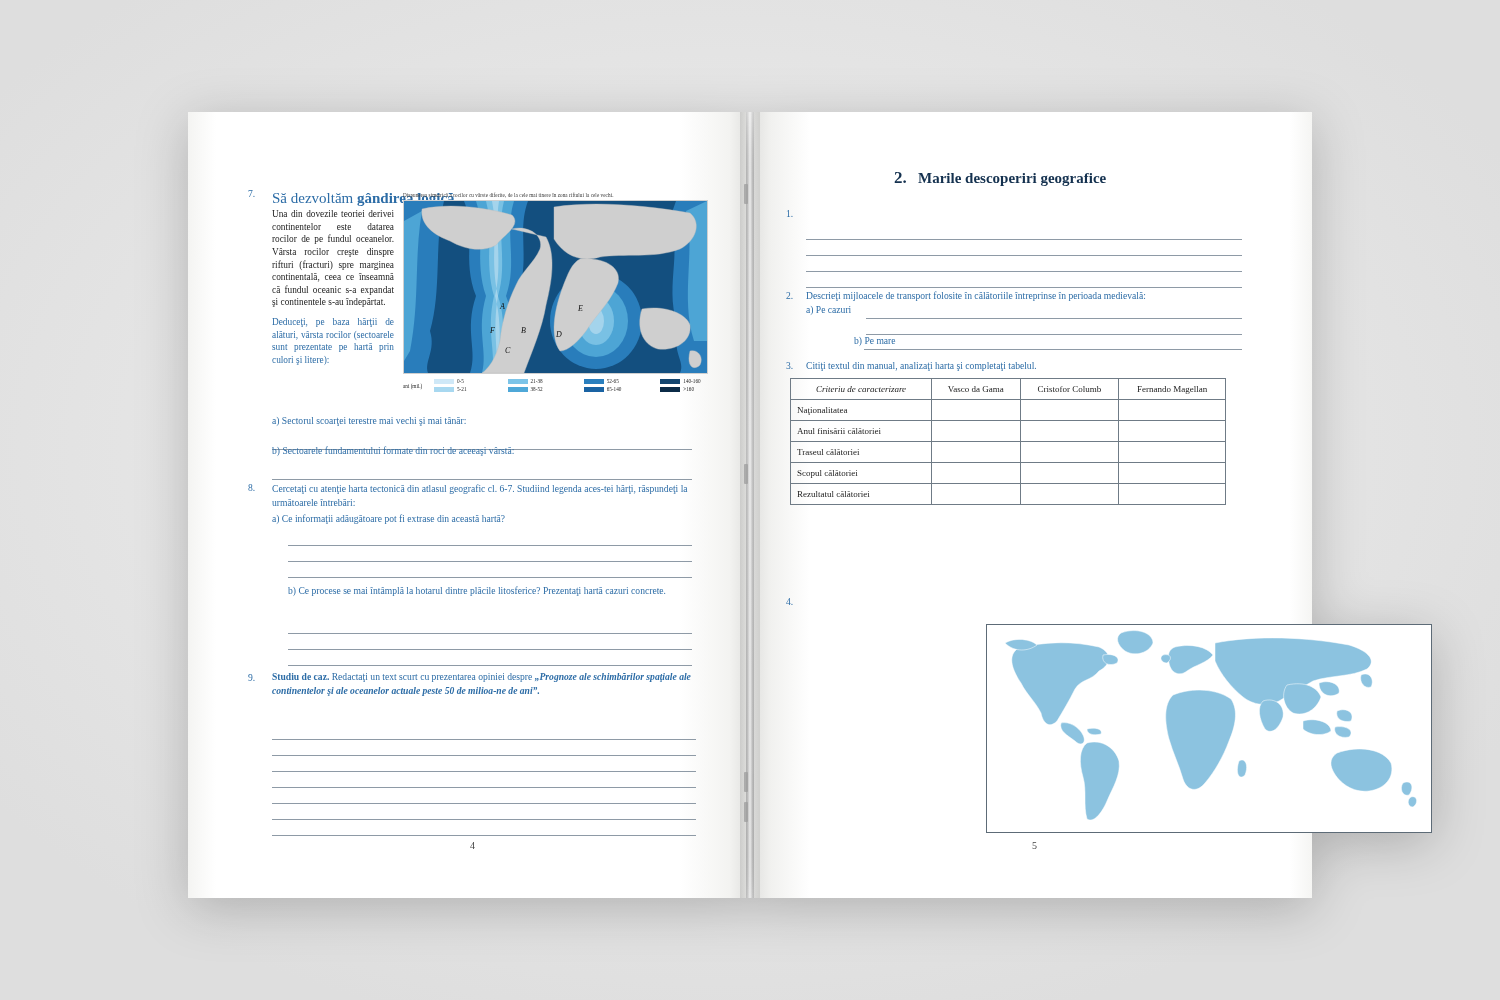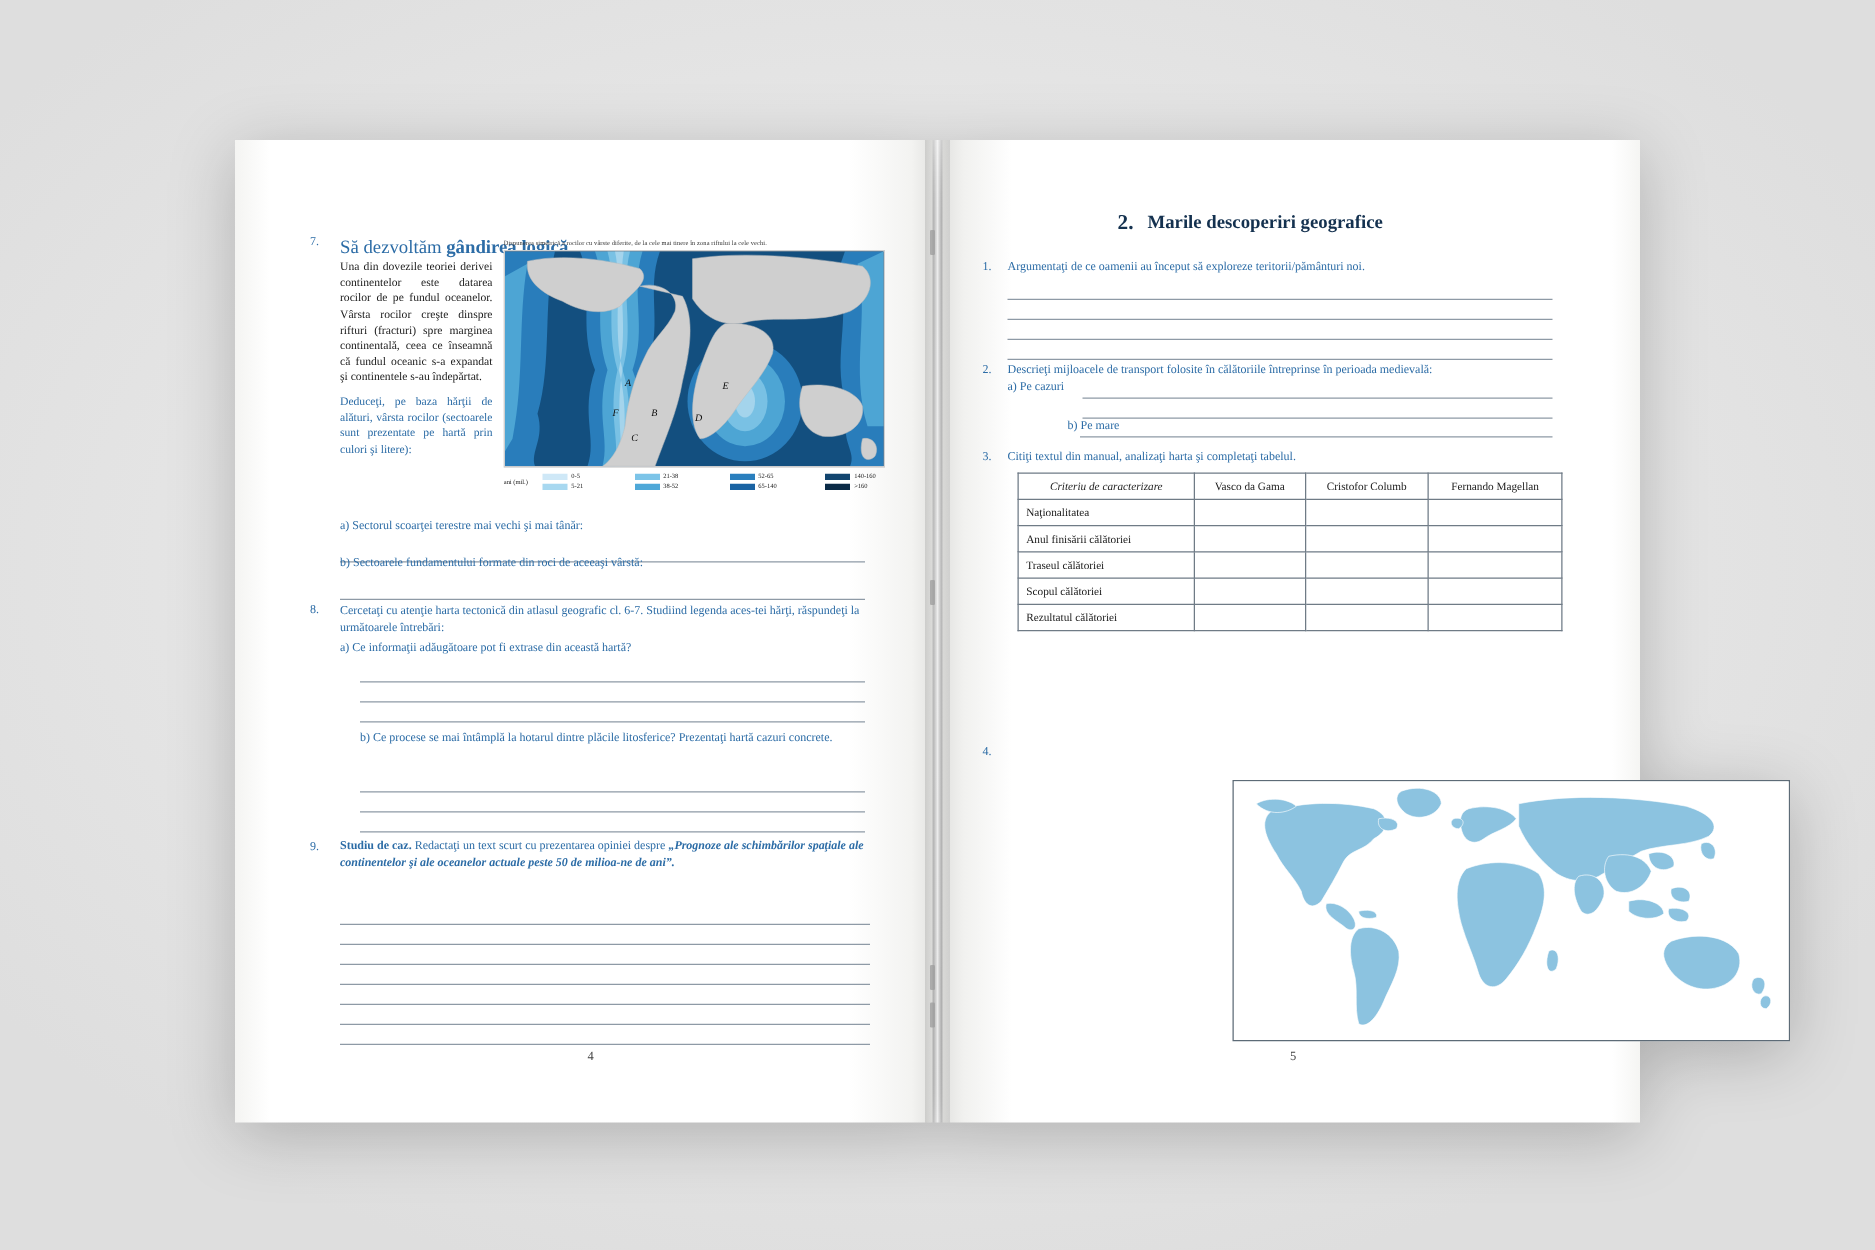--- a/index.html
+++ b/index.html
@@ -327,21 +327,20 @@
 
     <div class="pagenum" style="left:282px; top:728px;">4</div>
   </div>
 
   <div class="page right">
 
     <div class="title-h" style="left:140px; top:56px; font-size:17px;">2.</div>
     <div class="title-h" style="left:164px; top:58px; font-size:15px;">Marile descoperiri geografice</div>
 
     <div class="num" style="left:32px; top:96px;">1.</div>
-    <div class="qtext" style="position:absolute; left:52px; top:95px; width:436px;">Argumentaţi de ce oamenii au început să exploreze teritorii/pământuri noi.</div>
     <div class="lines" style="position:absolute; left:52px; top:112px; width:436px;">
       <div class="ln"></div>
       <div class="ln"></div>
       <div class="ln"></div>
       <div class="ln"></div>
     </div>
 
     <div class="num" style="left:32px; top:178px;">2.</div>
     <div class="qtext" style="position:absolute; left:52px; top:177px; width:440px;">Descrieţi mijloacele de transport folosite în călătoriile întreprinse în perioada medievală:</div>
     <div class="qtext" style="position:absolute; left:52px; top:191px;">a) Pe cazuri</div>
@@ -350,21 +349,21 @@
       <div class="ln"></div>
     </div>
     <div class="qtext" style="position:absolute; left:52px; top:222px;margin-left:48px;">b) Pe mare</div>
     <div class="lines" style="position:absolute; left:110px; top:222px; width:378px;">
       <div class="ln"></div>
     </div>
 
     <div class="num" style="left:32px; top:248px;">3.</div>
     <div class="qtext" style="position:absolute; left:52px; top:247px; width:440px;">Citiţi textul din manual, analizaţi harta şi completaţi tabelul.</div>
 
-    <table class="tbl" style="position:absolute; left:60px; top:266px; width:436px;">
+    <table class="tbl" style="position:absolute; left:36px; top:266px; width:436px;">
       <thead>
         <tr>
           <th style="width:128px; font-style:italic;">Criteriu de caracterizare</th>
           <th>Vasco da Gama</th>
           <th>Cristofor Columb</th>
           <th>Fernando Magellan</th>
         </tr>
       </thead>
       <tbody>
         <tr>

